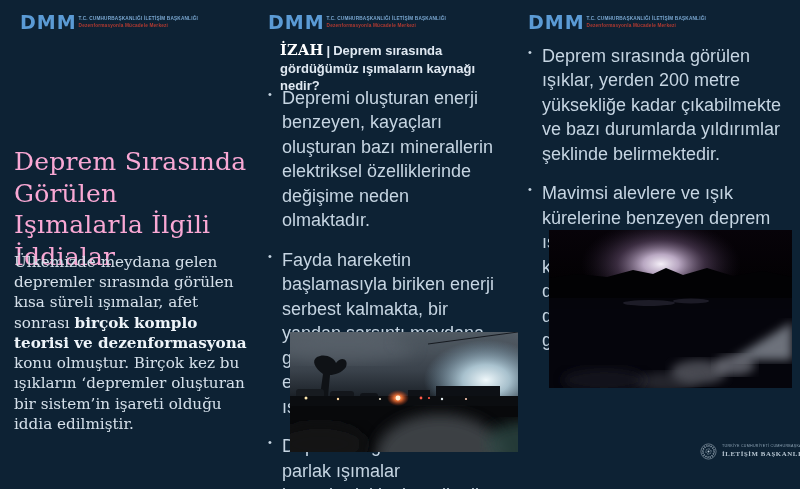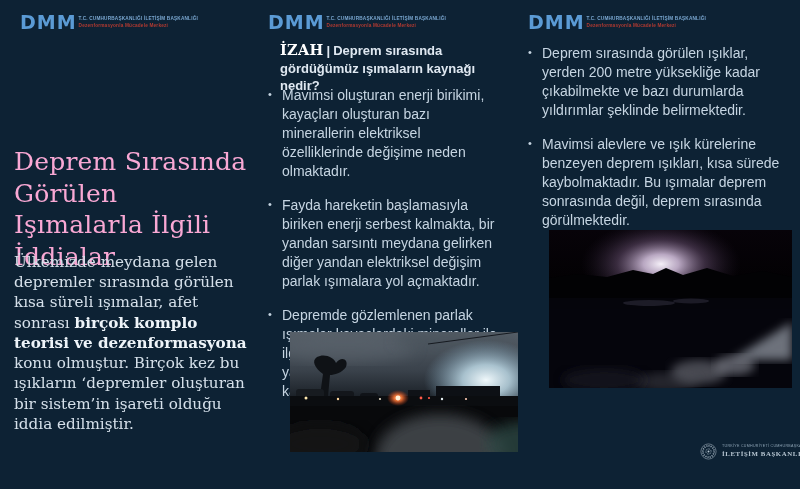--- a/index.html
+++ b/index.html
@@ -46,21 +46,21 @@
     font-size:14.5px;color:#ffffff;letter-spacing:.3px;
   }
   .izah-sep{margin:0 3px;color:#dfe8f1;}
 
   
   .bullets{position:absolute;list-style:none;margin:0;padding:0;}
   .bullets li{display:flex;margin-bottom:15px;}
   .bullets .dot{
     flex:0 0 14px;width:14px;color:#c6d5e2;font-size:11px;line-height:17px;
   }
-  .bullets .btxt{font-size:14px;line-height:1.36;color:#c6d5e2;}
+  .bullets .btxt{font-size:18px;line-height:1.36;color:#c6d5e2;}
   .bullets-mid{left:268px;top:86px;width:234px;}
   .bullets-right{left:528px;top:44px;width:264px;}
 
   
   .photo{position:absolute;display:block;}
   .photo-road{left:290px;top:332px;width:228px;height:120px;}
   .photo-mountain{left:549px;top:230px;width:243px;height:158px;}
   .photo svg{display:block;width:100%;height:100%;}
 
   
@@ -103,21 +103,21 @@
   </header>
 
   <h1 class="title">Deprem Sırasında Görülen Işımalarla İlgili İddialar</h1>
   <p class="intro"><span>Ülkemizde meydana gelen depremler sırasında görülen kısa süreli ışımalar, afet sonrası </span><strong>birçok komplo teorisi ve dezenformasyona</strong><span> konu olmuştur. Birçok kez bu ışıkların ‘depremler oluşturan bir sistem’in işareti olduğu iddia edilmiştir.</span></p>
 
   <h2 class="izah-heading"><span class="izah-label">İZAH</span><span class="izah-sep">|</span><span>Deprem sırasında gördüğümüz ışımaların kaynağı nedir?</span></h2>
 
   <ul class="bullets bullets-mid">
     <li>
       <span class="dot">•</span>
-      <span class="btxt">Mavimsi oluşturan enerji birikimi, kayaçları oluşturan bazı minerallerin elektriksel özelliklerinde değişime neden olmaktadır.</span>
+      <span class="btxt">Depremi oluşturan enerji benzeyen, kayaçları oluşturan bazı minerallerin elektriksel özelliklerinde değişime neden olmaktadır.</span>
     </li>
     <li>
       <span class="dot">•</span>
       <span class="btxt">Fayda hareketin başlamasıyla biriken enerji serbest kalmakta, bir yandan sarsıntı meydana gelirken diğer yandan elektriksel değişim parlak ışımalara yol açmaktadır.</span>
     </li>
     <li>
       <span class="dot">•</span>
       <span class="btxt">Depremde gözlemlenen parlak ışımalar kayaçlardaki mineraller ile ilgili olarak ortaya çıkmaktadır ve yalnızca belirli koşullarda kaybolmaktadır.</span>
     </li>
   </ul>

